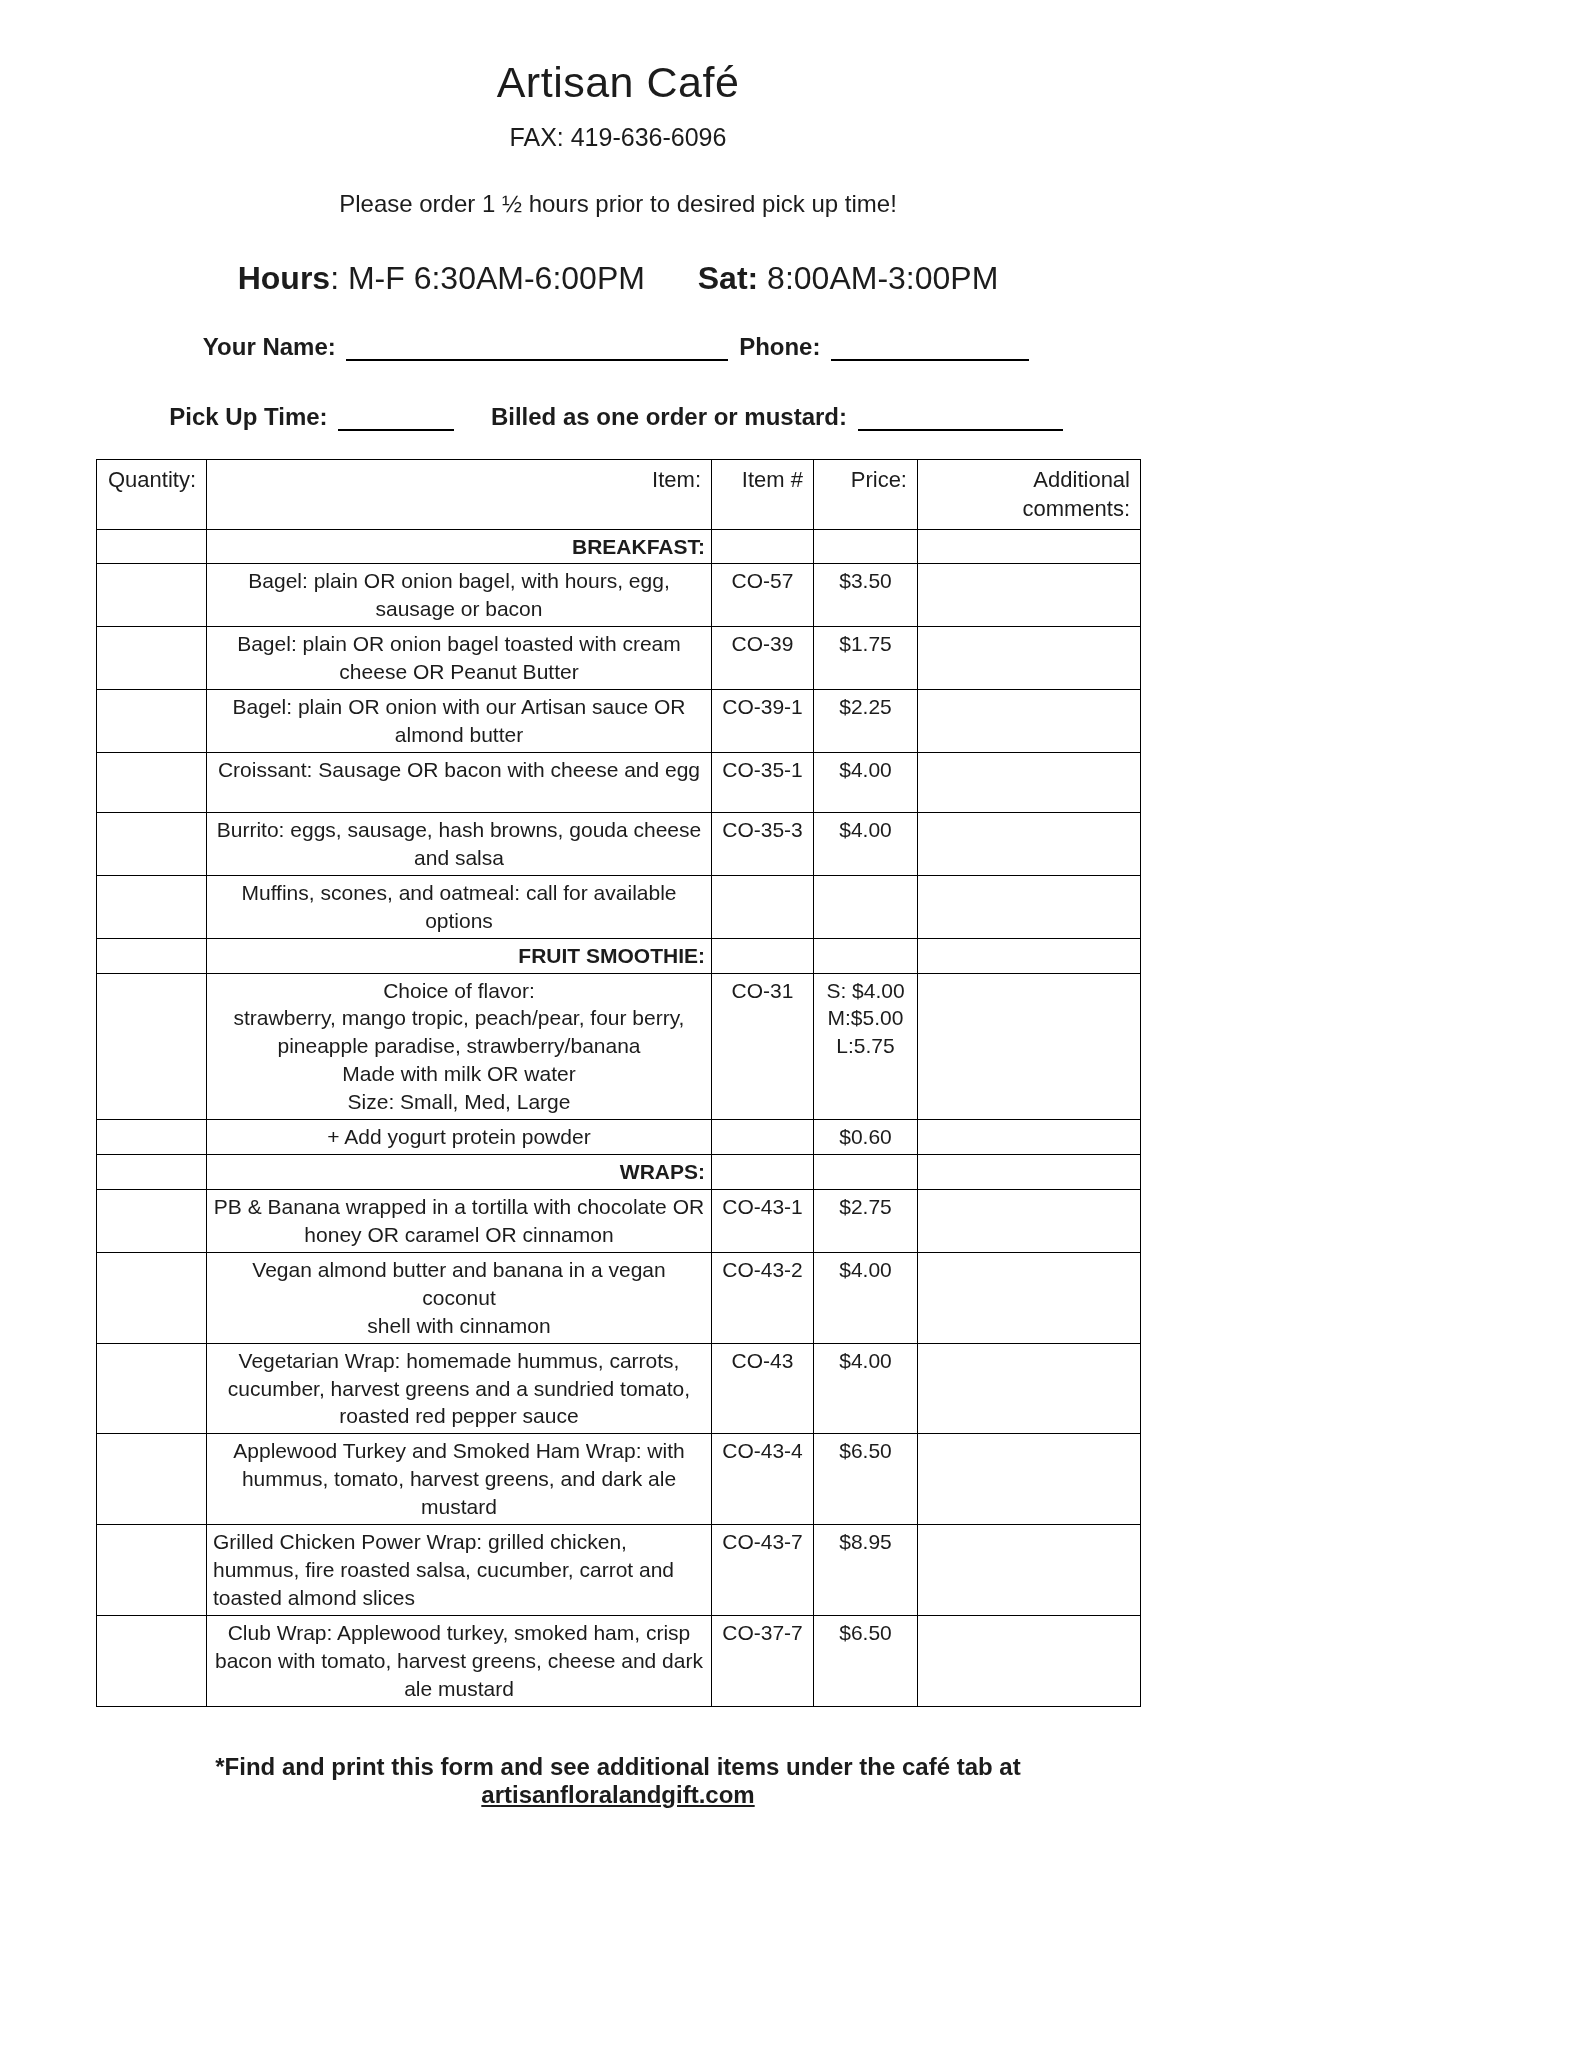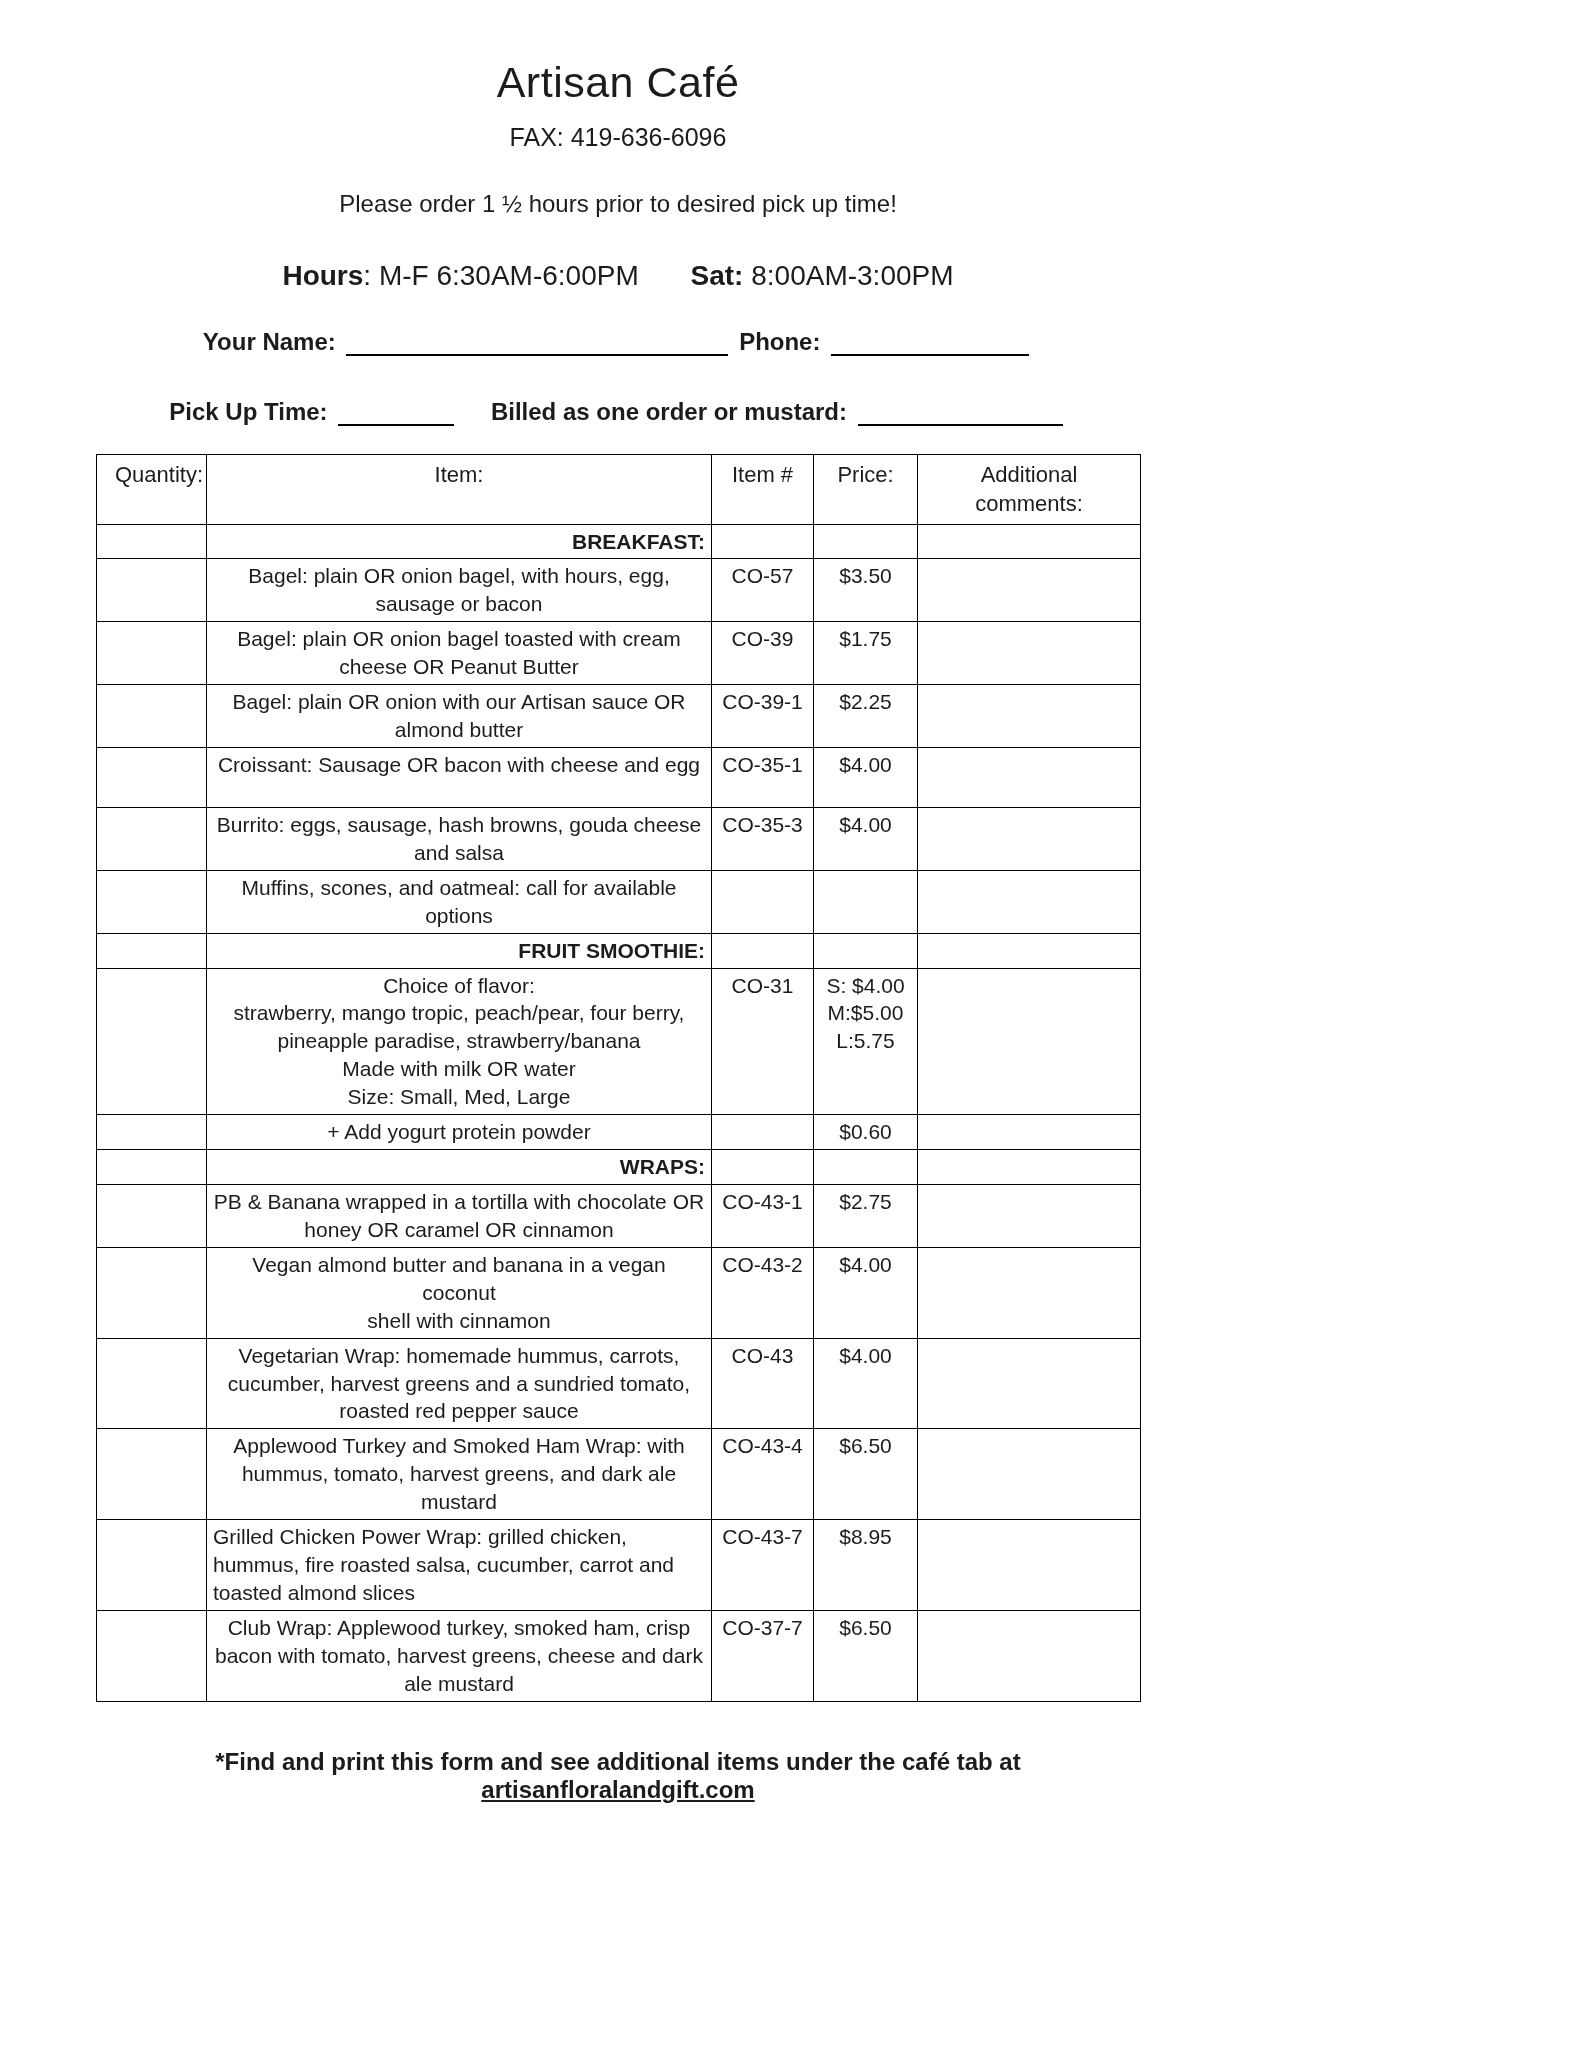--- a/index.html
+++ b/index.html
@@ -29,21 +29,21 @@
     font-size: 25px;
     text-align: center;
     margin-top: 16px;
   }
   .order-note {
     font-size: 24px;
     text-align: center;
     margin-top: 38px;
   }
   .hours-line {
-    font-size: 28px;
+    font-size: 32px;
     text-align: center;
     margin-top: 42px;
   }
   .bold { font-weight: bold; }
   .sat-label { margin-left: 44px; }
   .form-line {
     font-size: 24px;
     text-align: center;
     margin-top: 36px;
   }
@@ -70,21 +70,22 @@
   table.order-table th,
   table.order-table td {
     border: 1px solid #000;
     padding: 3px 6px;
     vertical-align: top;
     text-align: center;
   }
   table.order-table th {
     font-weight: normal;
     font-size: 22px;
-    padding: 5px 18px;
+    padding: 5px 10px;
+    text-align: right;
   }
   table.order-table td {
     white-space: pre-line;
   }
   td.item.section { font-weight: bold; text-align: right; }
   td.item.align-left { text-align: left; }
   .footer-note {
     font-size: 24px;
     font-weight: bold;
     text-align: center;

